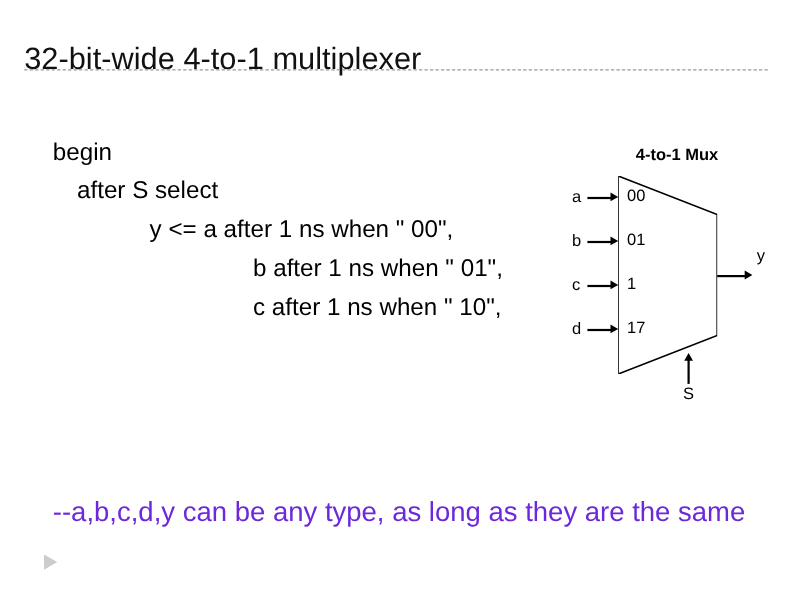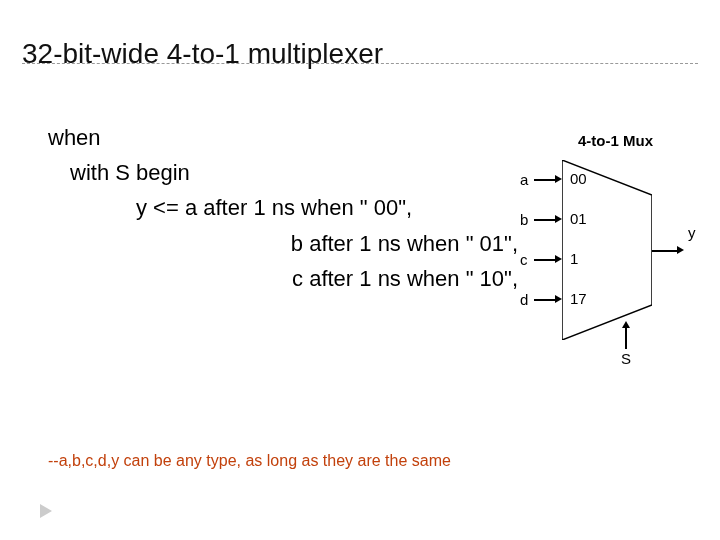--- a/index.html
+++ b/index.html
@@ -33,27 +33,27 @@
     top: 120px;
     left: 48px;
     width: 470px;
     font-size: 22px;
     line-height: 1.60;
     color: #000;
     font-family: Arial, Helvetica, sans-serif;
   }
   .code .ind1 { padding-left: 22px; display: block; }
   .code .ind2 { padding-left: 88px; display: block; }
-  .code .ind3 { padding-left: 182px; display: block; text-align: right; }
+  .code .ind3 { padding-left: 182px; display: block; }
   .footnote {
     position: absolute;
     top: 452px;
     left: 48px;
-    font-size: 16px;
-    color: #c2410c;
+    font-size: 25px;
+    color: #6d28d9;
   }
   .corner-arrow {
     position: absolute;
     left: 40px;
     bottom: 22px;
     width: 0; height: 0;
     border-top: 7px solid transparent;
     border-bottom: 7px solid transparent;
     border-left: 12px solid #ccc;
   }
@@ -96,22 +96,22 @@
     width: 1.5px;
   }
 </style>
 </head>
 <body>
 
 <div class="title">32-bit-wide 4-to-1 multiplexer</div>
 <hr class="title-rule">
 
 <div class="code">
-  <span>when</span>
-  <span class="ind1">with S begin</span>
+  <span>begin</span>
+  <span class="ind1">after S select</span>
   <span class="ind2">y &lt;=   a after 1 ns when " 00",</span>
   <span class="ind3">b after 1 ns when " 01",</span>
   <span class="ind3">c after 1 ns when " 10",</span>
 </div>
 
 <div class="footnote">--a,b,c,d,y can be any type, as long as they are the same</div>
 
 <div class="corner-arrow"></div>
 
 <div class="diagram">

